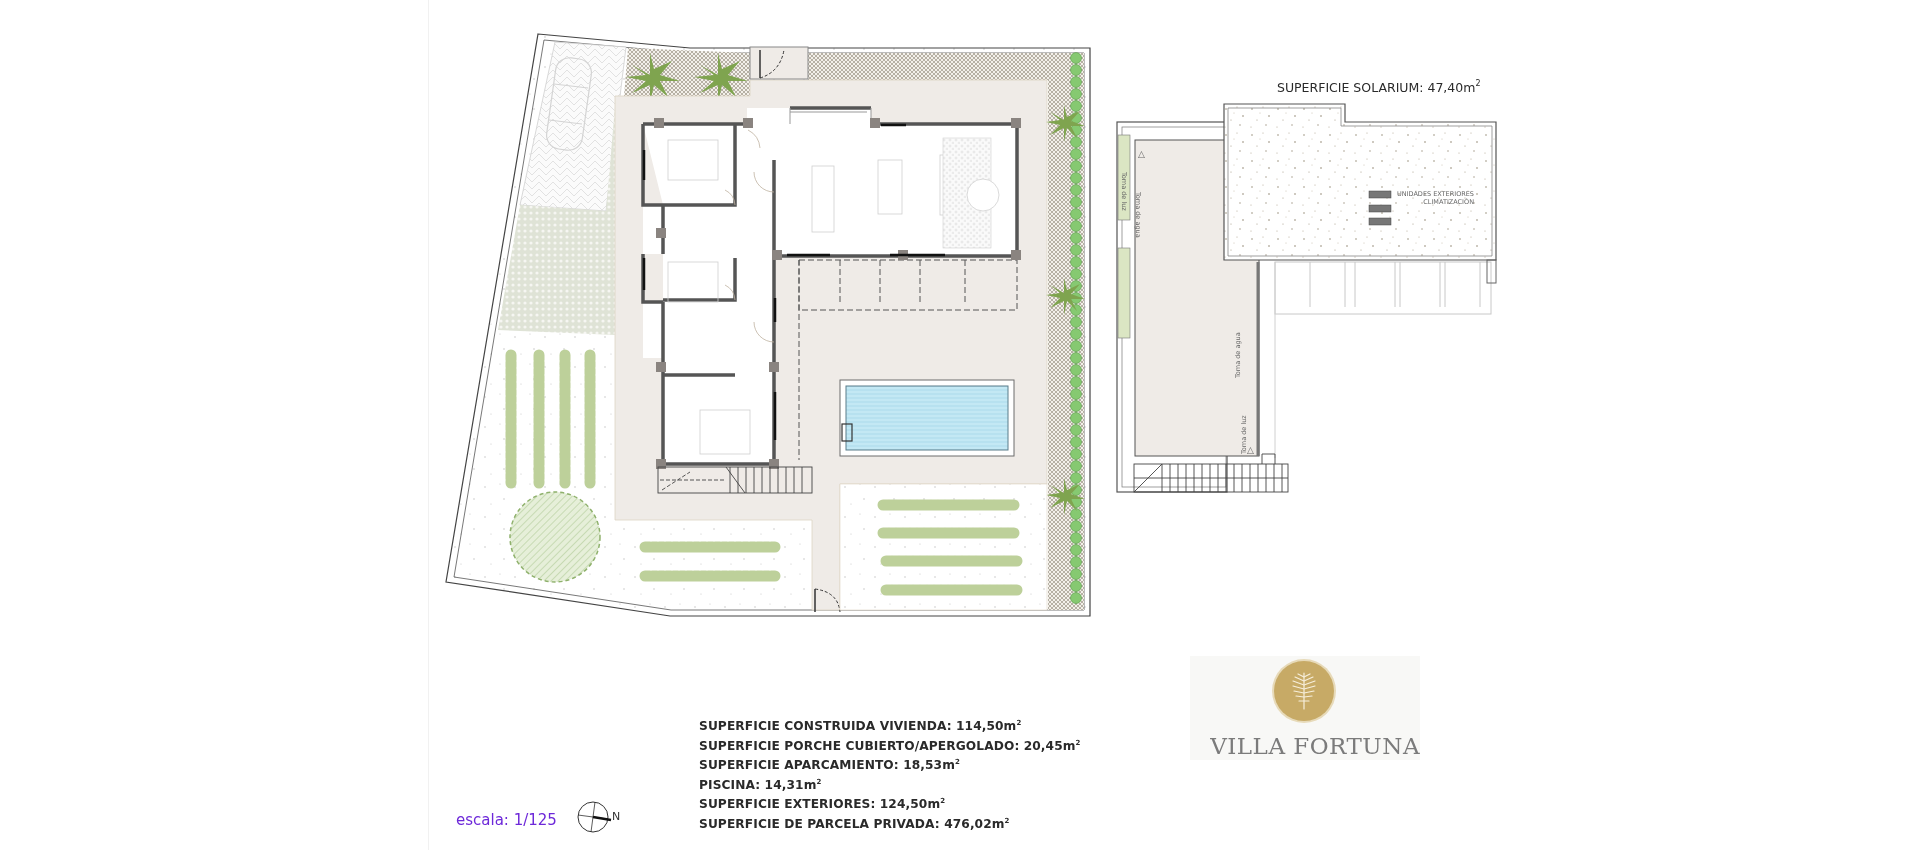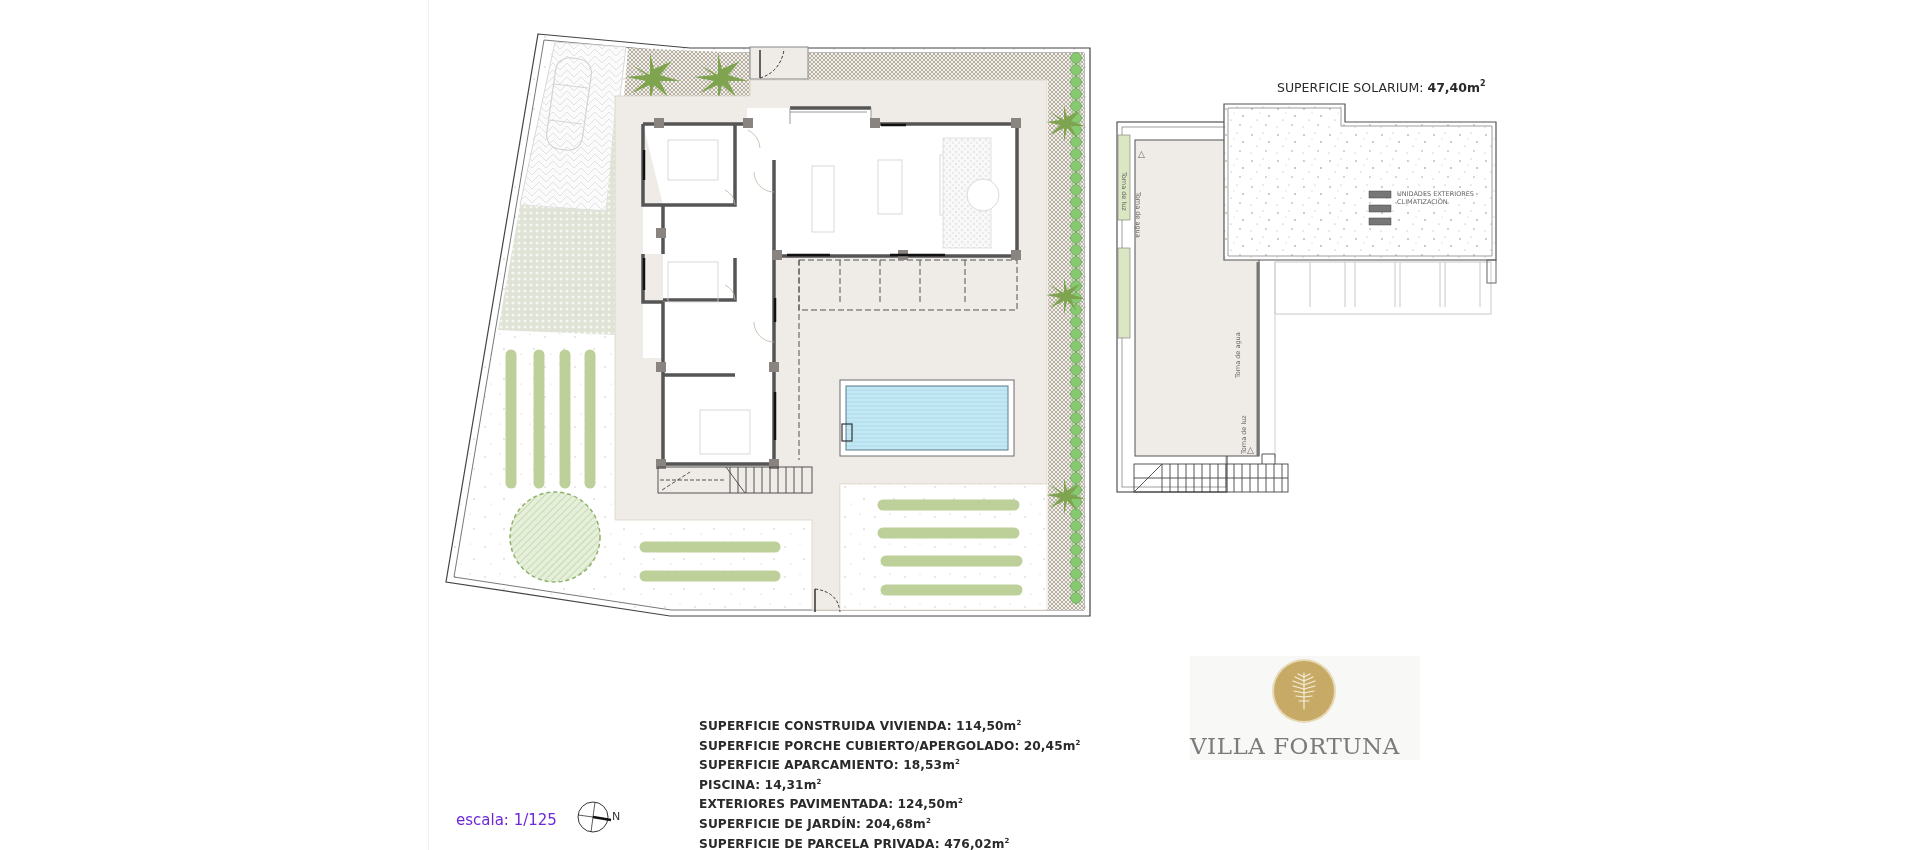--- a/index.html
+++ b/index.html
@@ -8,25 +8,25 @@
   svg.plan { position:absolute; left:0; top:0; }
   .areas { position:absolute; left:699px; top:715px; font-family:"DejaVu Sans", sans-serif; font-size:12.2px; line-height:16.6px; color:#2a2a2a; letter-spacing:0.1px; }
   .areas .row { white-space:nowrap; }
   .areas .lbl { font-weight:bold; }
   .areas .val { font-weight:bold; }
   .areas sup { font-size:7px; vertical-align:5px; }
   .scale { position:absolute; left:456px; top:811px; font-size:15px; color:#6d28d9; }
   .compass { position:absolute; left:574px; top:798px; }
   .compass-n { position:absolute; left:612px; top:810px; font-size:11px; color:#333; }
   .solar-title { position:absolute; left:1277px; top:79px; font-size:12.5px; color:#2a2a2a; white-space:nowrap; }
-  .solar-title .val { font-weight:bold; }
+  .solar-title .val { font-weight:normal; }
   .solar-title sup { font-size:8px; vertical-align:6px; }
   .logo-box { position:absolute; left:1190px; top:656px; width:230px; height:104px; background:#f8f8f6; }
   .logo-circle { position:absolute; left:1274px; top:661px; width:60px; height:60px; border-radius:50%; background:#c7aa66; box-shadow:0 0 0 2px #e7dab9; }
-  .logo-text { position:absolute; left:1190px; top:733px; width:230px; text-align:left; font-family:"DejaVu Serif", serif; font-size:23px; color:#7b7b7b; letter-spacing:0.5px; white-space:nowrap; }
+  .logo-text { position:absolute; left:1190px; top:733px; width:230px; text-align:right; font-family:"DejaVu Serif", serif; font-size:23px; color:#7b7b7b; letter-spacing:0.5px; white-space:nowrap; }
   .tiny { font-family:"DejaVu Sans", sans-serif; fill:#666; }
 </style>
 </head>
 <body>
 
 <div class="sheet"></div>
 
 <svg class="plan" width="1920" height="850" viewBox="0 0 1920 850" xmlns="http://www.w3.org/2000/svg">
   <defs>
     <pattern id="gravel" width="4" height="4" patternUnits="userSpaceOnUse">
@@ -347,40 +347,39 @@
         <line x1="1274" y1="464" x2="1274" y2="492"></line>
         <line x1="1282" y1="464" x2="1282" y2="492"></line>
       <line x1="1134" y1="478" x2="1288" y2="478"></line>
       <line x1="1262" y1="464" x2="1262" y2="454"></line>
         <line x1="1262" y1="454" x2="1275" y2="454"></line>
         <line x1="1275" y1="454" x2="1275" y2="464"></line>
     </g>
   </g>
 </svg>
 
-<div style="position:absolute;left:1397px;top:190px;font-size:6.5px;line-height:8px;color:#666;white-space:nowrap;">
+<div style="position:absolute;left:1397px;top:190px;font-size:6.5px;line-height:8px;color:#666;white-space:nowrap;text-align:right;">
   <div>UNIDADES EXTERIORES</div>
   <div>CLIMATIZACIÓN</div>
 </div>
 <div style="position:absolute;left:1128px;top:172px;transform:rotate(90deg);transform-origin:left top;font-size:6.5px;color:#666;white-space:nowrap;">Toma de luz</div>
 <div style="position:absolute;left:1142px;top:192px;transform:rotate(90deg);transform-origin:left top;font-size:6.5px;color:#666;white-space:nowrap;">Toma de agua</div>
 <div style="position:absolute;left:1234px;top:378px;transform:rotate(-90deg);transform-origin:left top;font-size:6.5px;color:#666;white-space:nowrap;">Toma de agua</div>
 <div style="position:absolute;left:1240px;top:454px;transform:rotate(-90deg);transform-origin:left top;font-size:6.5px;color:#666;white-space:nowrap;">Toma de luz</div>
 
 <div class="solar-title">
   <span>SUPERFICIE SOLARIUM: </span><span class="val"><span>47,40m</span><sup>2</sup></span>
 </div>
 
 <div class="areas">
   <div class="row"><span class="lbl">SUPERFICIE CONSTRUIDA VIVIENDA: </span><span class="val"><span>114,50m</span><sup>2</sup></span></div>
   <div class="row"><span class="lbl">SUPERFICIE PORCHE CUBIERTO/APERGOLADO: </span><span class="val"><span>20,45m</span><sup>2</sup></span></div>
   <div class="row"><span class="lbl">SUPERFICIE APARCAMIENTO: </span><span class="val"><span>18,53m</span><sup>2</sup></span></div>
   <div class="row"><span class="lbl">PISCINA: </span><span class="val"><span>14,31m</span><sup>2</sup></span></div>
-  <div class="row"><span class="lbl">EXTERIORES PAVIMENTADA: </span><span class="val"><span>124,50m</span><sup>2</sup></span></div>
-  <div class="row"><span class="lbl">SUPERFICIE DE JARDÍN: </span><span class="val"><span>204,68m</span><sup>2</sup></span></div>
+  <div class="row"><span class="lbl">SUPERFICIE EXTERIORES: </span><span class="val"><span>124,50m</span><sup>2</sup></span></div>
   <div class="row"><span class="lbl">SUPERFICIE DE PARCELA PRIVADA: </span><span class="val"><span>476,02m</span><sup>2</sup></span></div>
 </div>
 
 <div class="scale">escala: 1/125</div>
 <svg class="compass" width="40" height="40" viewBox="0 0 40 40">
   <circle cx="19" cy="19" r="15" fill="none" stroke="#333" stroke-width="1"></circle>
   <line x1="4" y1="17" x2="34" y2="21" stroke="#333" stroke-width="0.8"></line>
   <line x1="21" y1="4" x2="17" y2="34" stroke="#333" stroke-width="0.8"></line>
   <line x1="19" y1="19" x2="37" y2="22" stroke="#111" stroke-width="2.5"></line>
 </svg>

